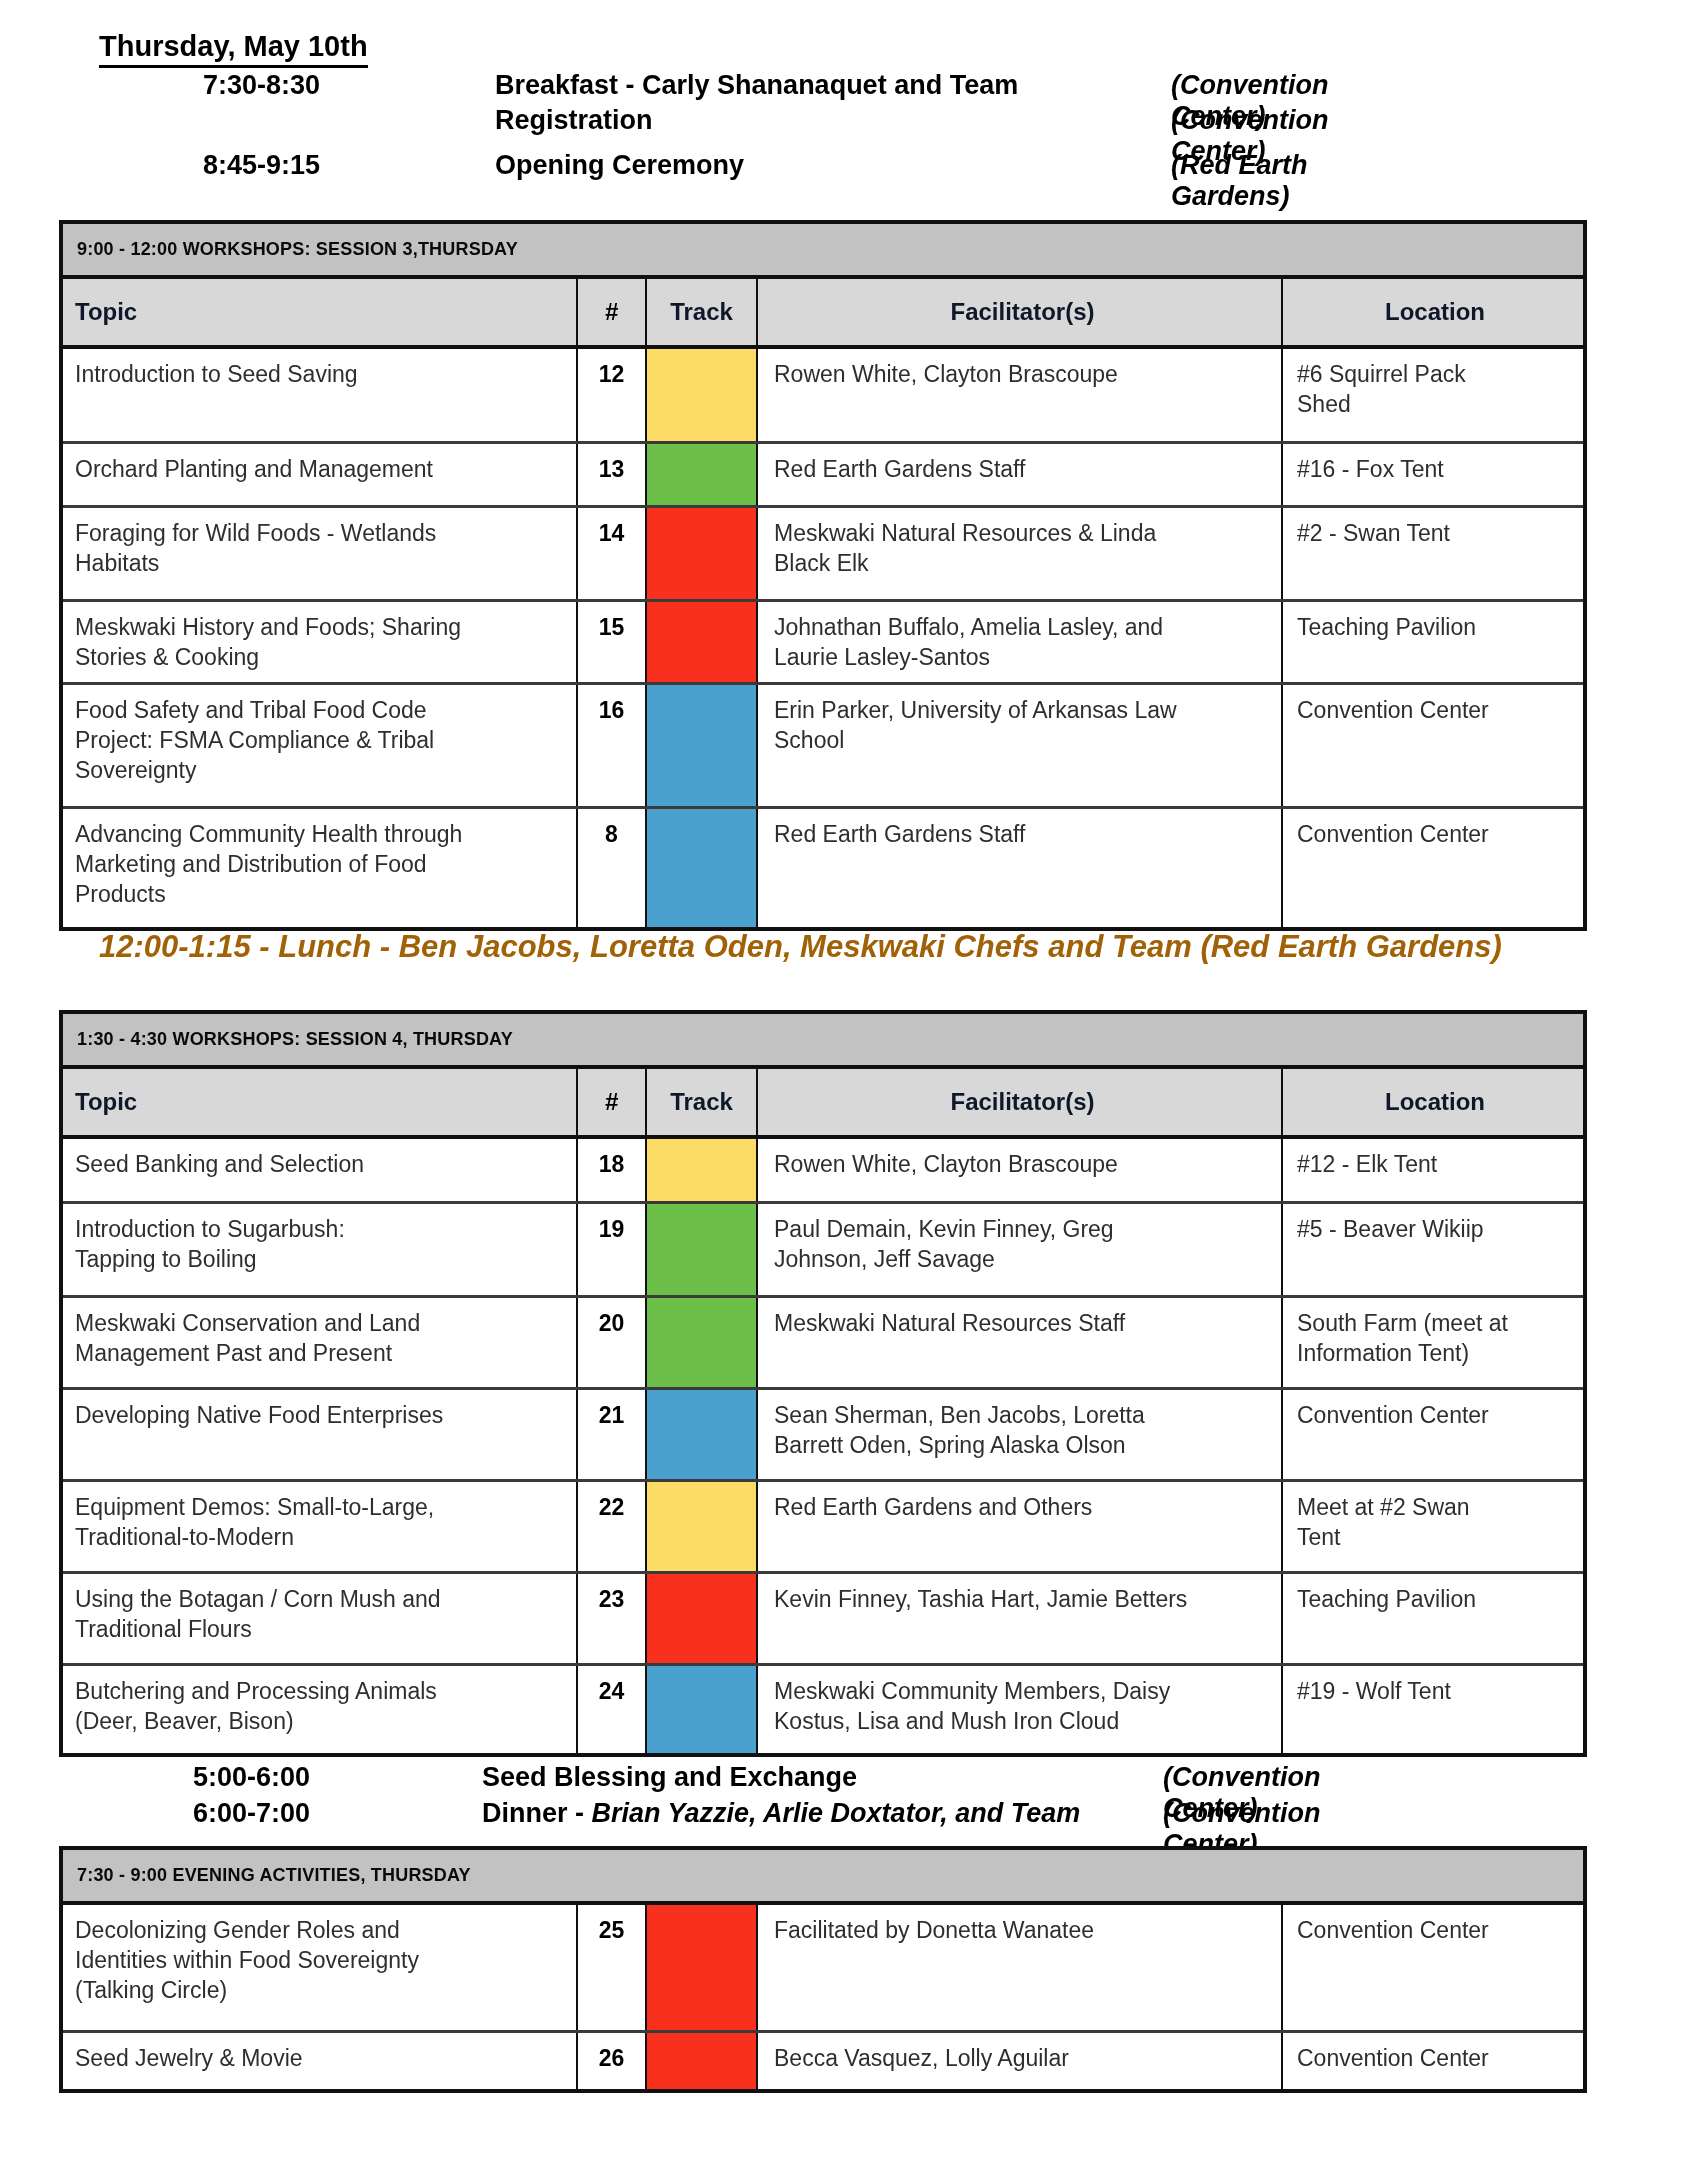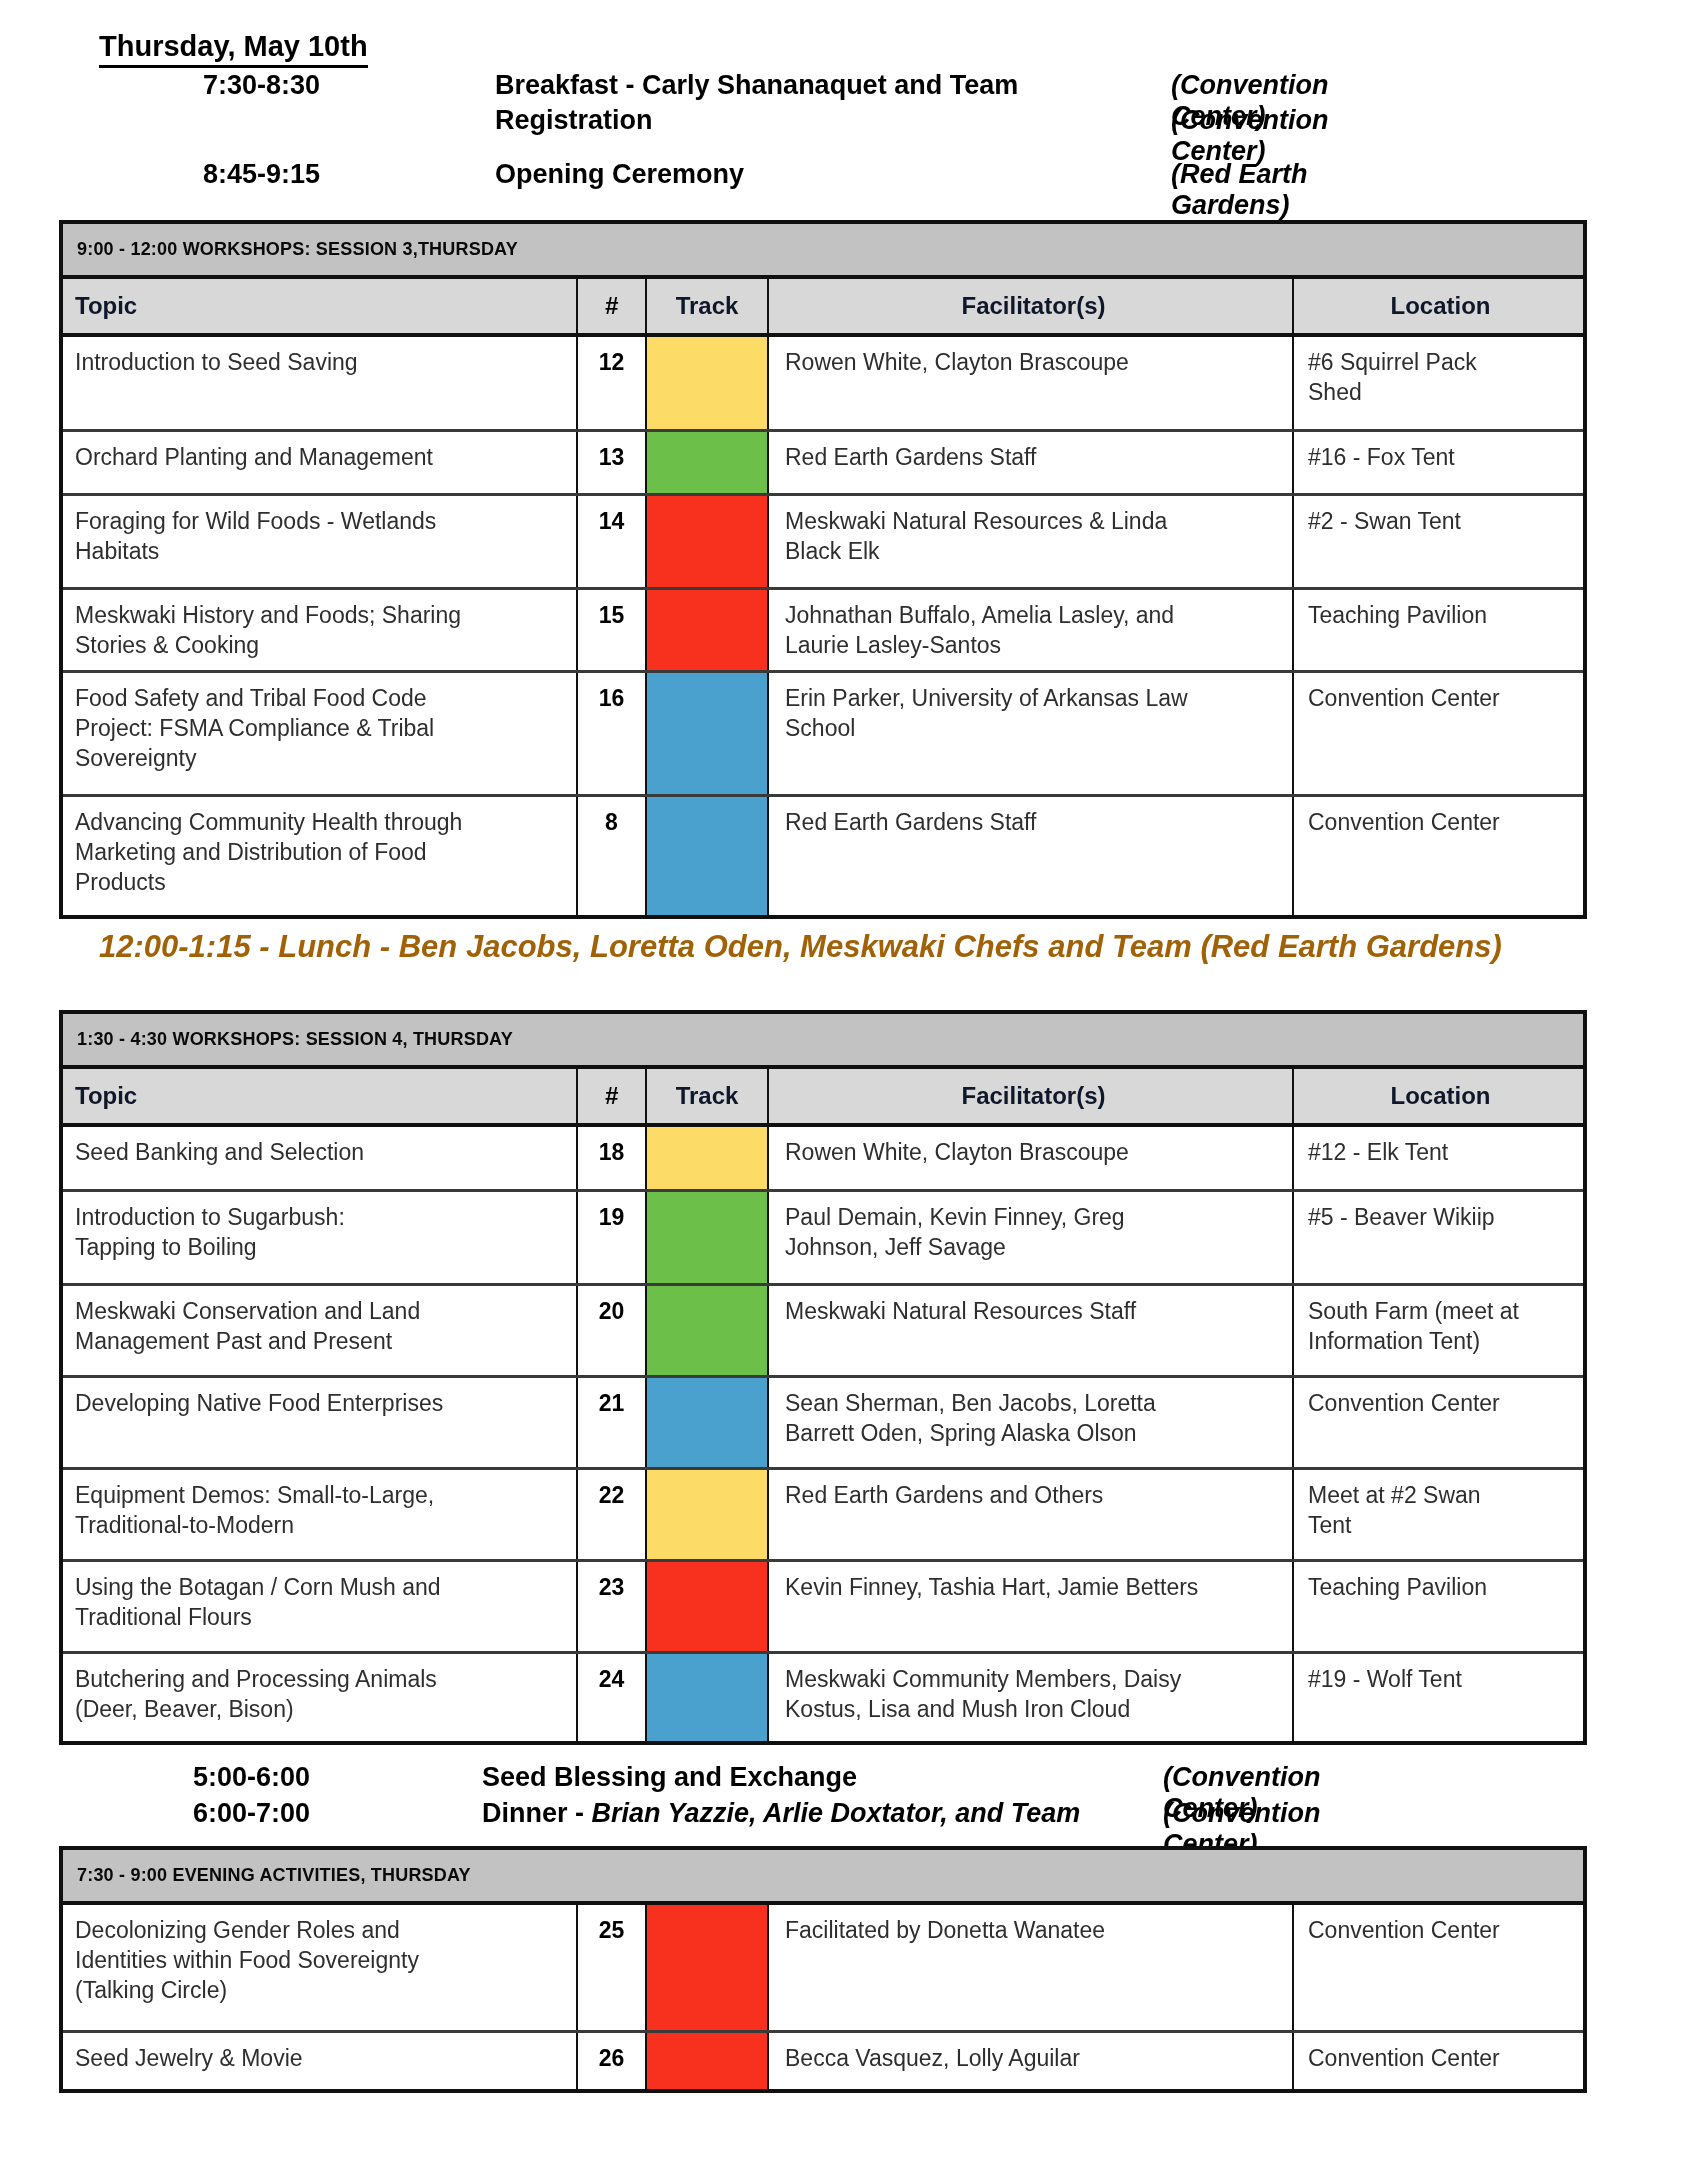--- a/index.html
+++ b/index.html
@@ -45,21 +45,21 @@
   .trow { display: flex; background: #fff; }
   .tbody .trow + .trow { border-top: 3px solid #3a3a3a; }
 
   .c {
     border-right: 2px solid #101010;
     padding: 10px 12px; font-size: 23px; line-height: 30px;
     color: #2e2e2e; white-space: pre-line;
   }
   .c.topic { width: 515px; }
   .c.num   { width: 69px; text-align: center; font-weight: bold; color: #000; padding-left: 4px; padding-right: 4px; }
-  .c.track { width: 122px; padding: 12px; }
+  .c.track { width: 111px; padding: 18px; }
   .c.fac   { width: 525px; padding-left: 16px; }
   .c.loc   { flex: 1; border-right: none; padding-left: 14px; }
 
   
   .lunch-note {
     position: absolute; left: 99px; top: 929px;
     font-size: 31px; font-weight: bold; font-style: italic; color: #a16207;
   }
   .evening-block { position: absolute; top: 1762px; left: 0; width: 1683px; }
   .evening-block .sched-line .time { left: 193px; }
@@ -75,21 +75,21 @@
   <div class="sched-line" style="top:40px;">
     <span class="time">7:30-8:30</span>
     <span class="what"><span>Breakfast - Carly Shananaquet and Team</span><span class="it"></span></span>
     <span class="where">(Convention Center)</span>
   </div>
   <div class="sched-line" style="top:75px;">
     <span class="time"></span>
     <span class="what"><span>Registration</span></span>
     <span class="where">(Convention Center)</span>
   </div>
-  <div class="sched-line" style="top:129px;">
+  <div class="sched-line" style="top:120px;">
     <span class="time">8:45-9:15</span>
     <span class="what"><span>Opening Ceremony</span></span>
     <span class="where">(Red Earth Gardens)</span>
   </div>
 </div>
 
 <div class="session" style="top:220px;">
   <div class="session-title">9:00 - 12:00 WORKSHOPS: SESSION 3,THURSDAY</div>
   <div class="chead">
     <div class="c topic">Topic</div>

